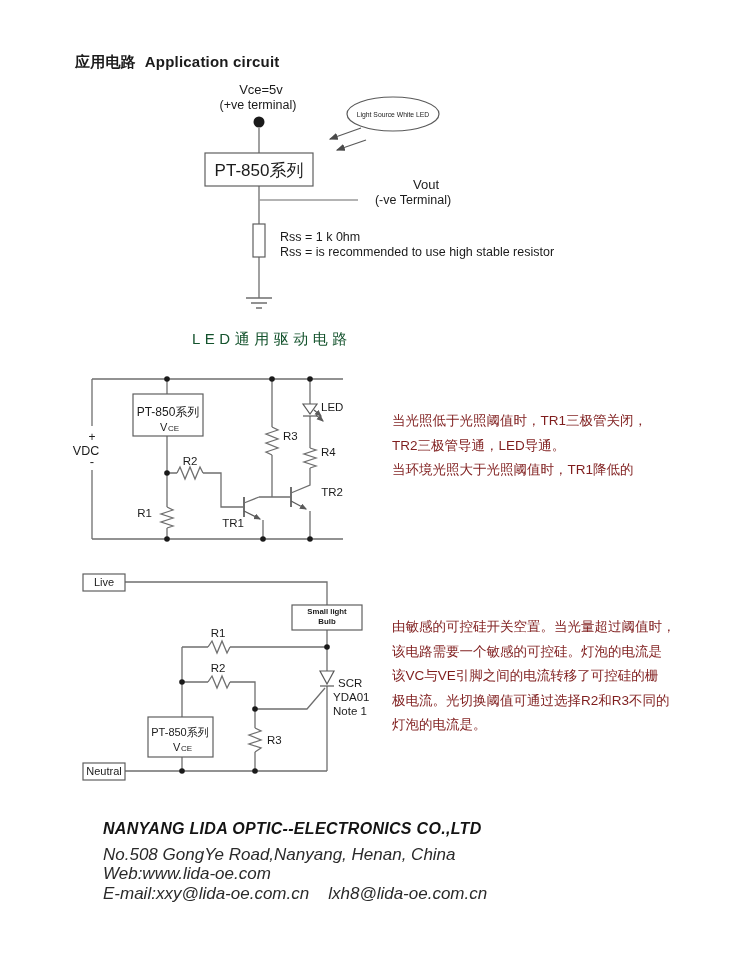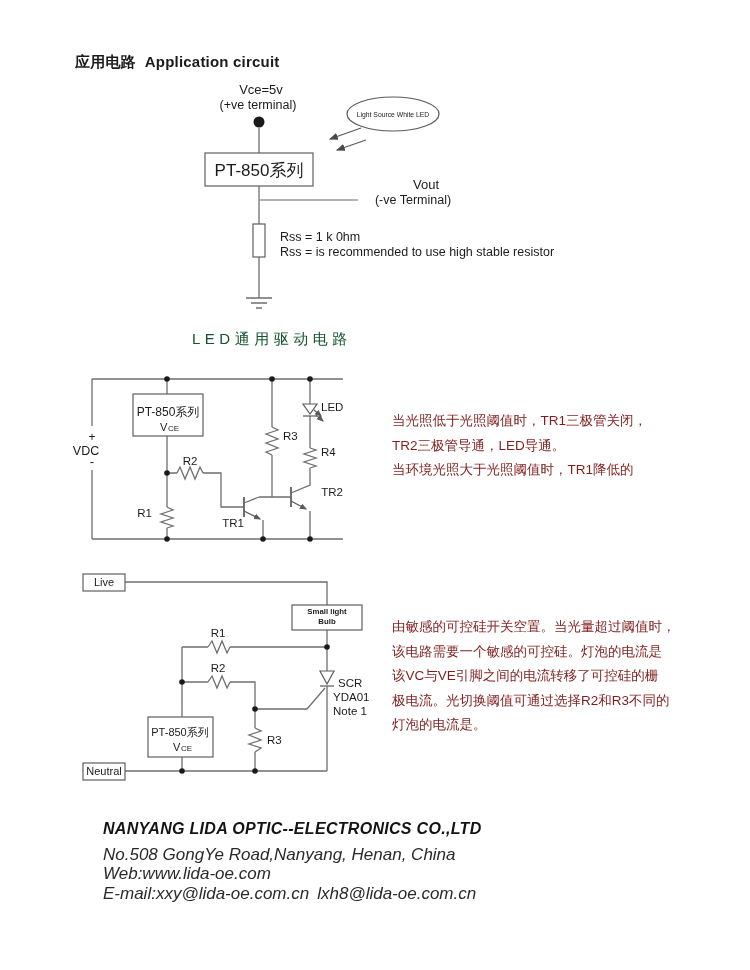--- a/index.html
+++ b/index.html
@@ -10,21 +10,21 @@
   .title .en{margin-left:9px;}
   .heading2{left:192px;top:330px;font-size:15px;letter-spacing:4.5px;color:#14532d;}
   .para{font-size:13.5px;color:#7f1d1d;}
   .para div{height:24.5px;line-height:24.5px;white-space:nowrap;}
   .para1{left:392px;top:409px;}
   .para2{left:392px;top:615px;}
   .footer{left:71px;top:820px;margin-left:32px;}
   .company{font-size:16px;font-weight:700;font-style:italic;letter-spacing:.3px;color:#141414;}
   .addr{margin-top:7px;font-style:italic;font-size:17px;color:#2a2a2a;}
   .addr div{height:19.3px;line-height:19.3px;white-space:nowrap;}
-  .emails{display:flex;gap:8px;}
+  .emails{display:flex;gap:19px;}
   svg{position:absolute;left:0;top:0;}
   svg text{fill:#1b1b1b;font-family:"Liberation Sans","DejaVu Sans",sans-serif;}
   .t7{font-size:6.8px;}
   .t8{font-size:7.8px;font-weight:700;}
   .t8n{font-size:8px;}
   .t11{font-size:11px;}
   .t115{font-size:11.5px;}
   .t12{font-size:12px;}
   .t125{font-size:12.5px;}
   .t13{font-size:13px;}

